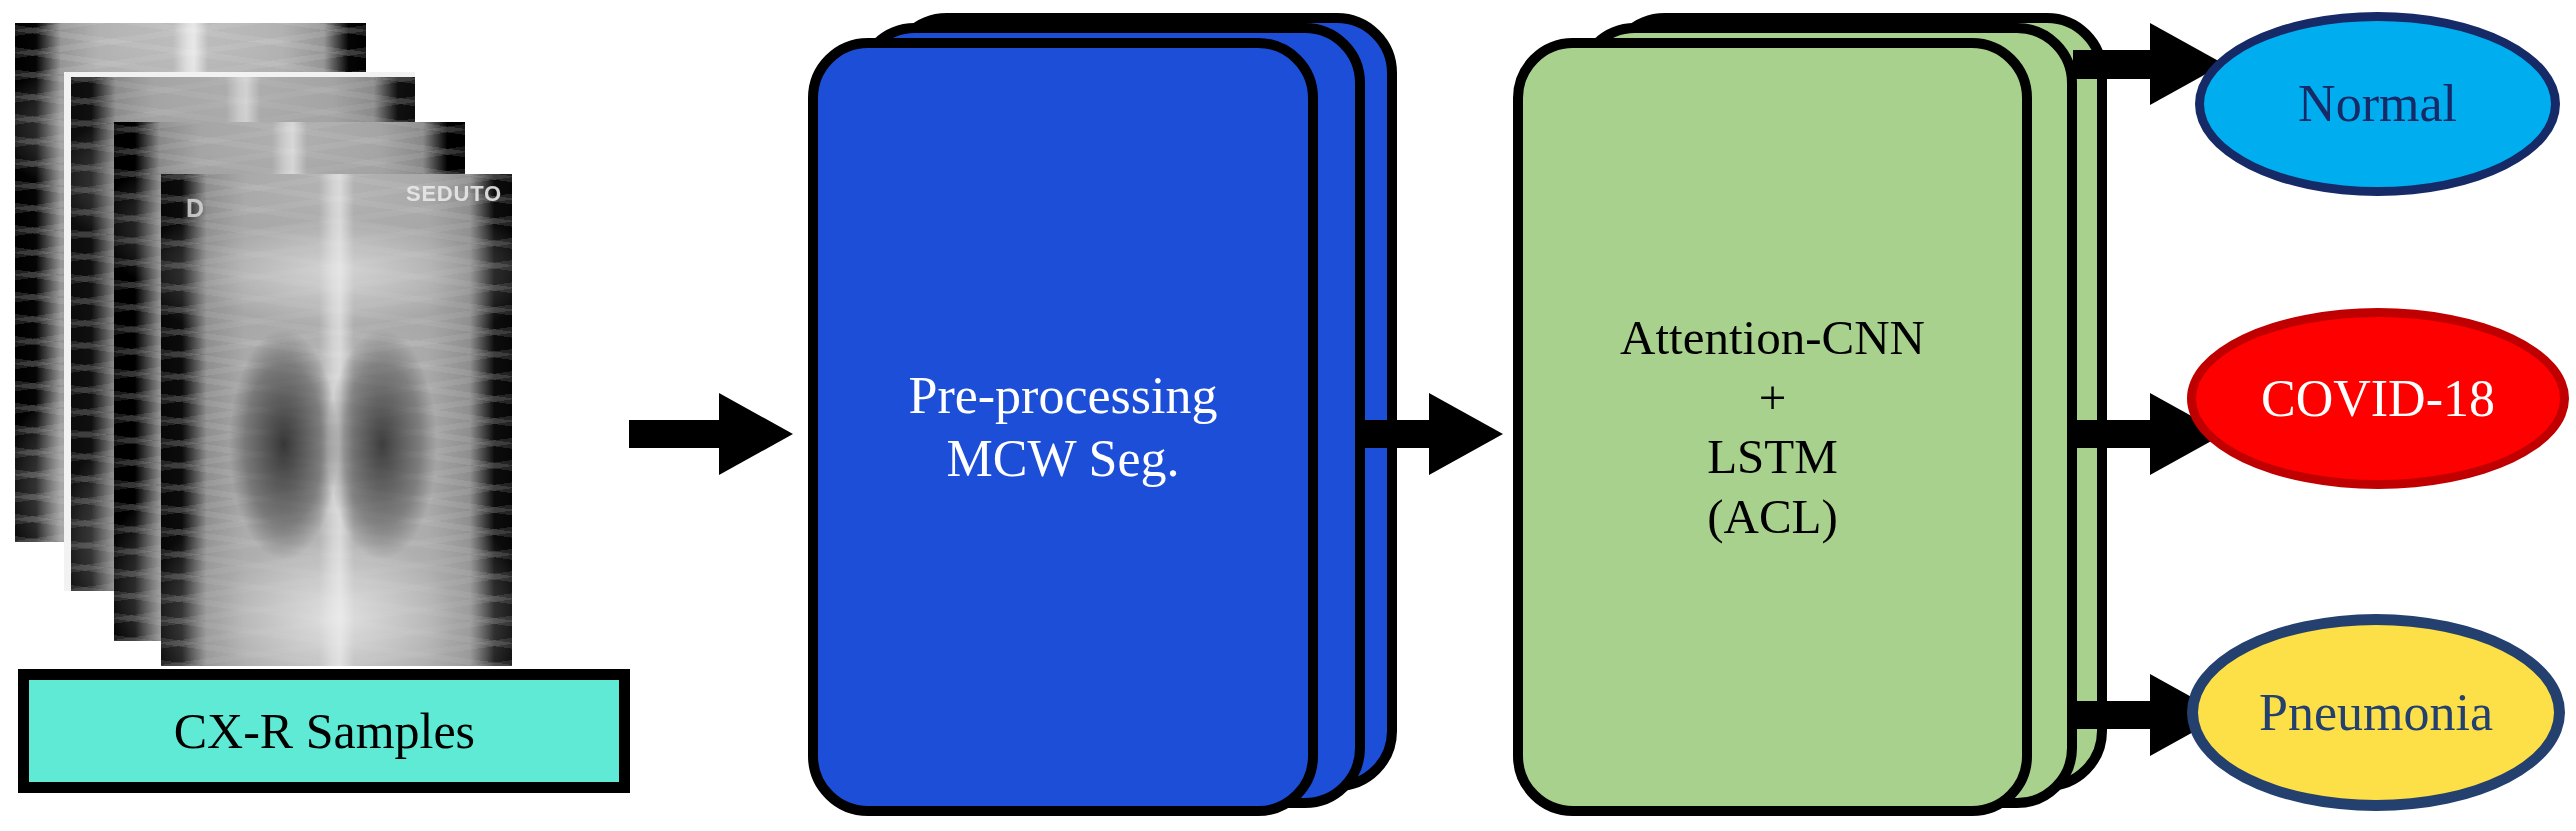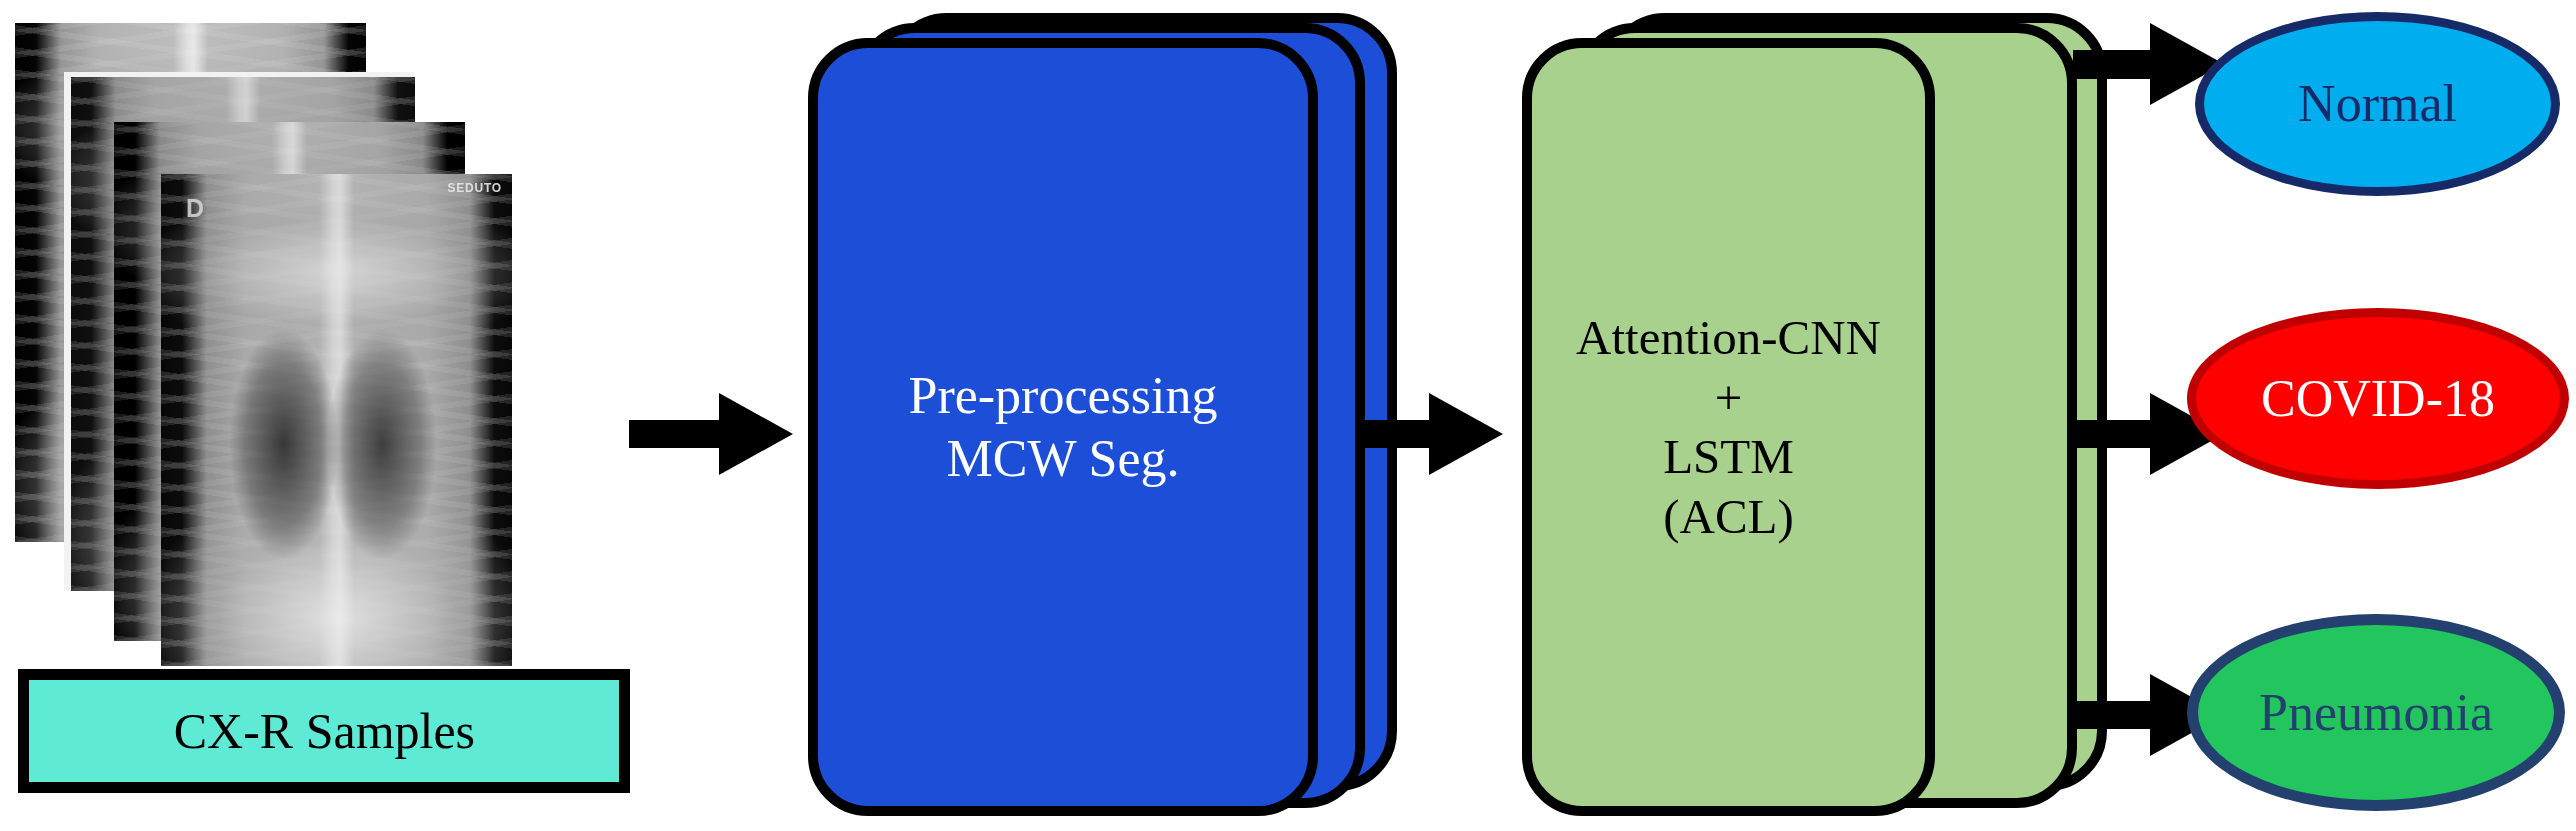--- a/index.html
+++ b/index.html
@@ -32,21 +32,21 @@
       
       linear-gradient(90deg, #070707 0%, #0c0c0c 6%, #8e8e8e 13%, #a9a9a9 24%, #b4b4b4 50%, #a9a9a9 76%, #8e8e8e 88%, #0c0c0c 95%, #070707 100%),
       #111;
   }
   .film.v2{filter:contrast(1.06) brightness(1.04);}
   .film.v3{filter:contrast(.96) brightness(.98);}
   .film.v4{filter:contrast(1.10) brightness(.95);}
 
   .seduto{position:absolute;right:10px;top:6.7px;color:#e9e9e9;
           font-family:"Liberation Sans","DejaVu Sans",sans-serif;
-          font-size:12px;letter-spacing:0.8px;font-weight:700;opacity:.9;margin-left:43px;}
+          font-size:22px;letter-spacing:0.8px;font-weight:700;opacity:.9;margin-left:43px;}
   .marker-d{position:absolute;left:25px;top:20px;color:#d8d8d8;
           font-family:"Liberation Sans","DejaVu Sans",sans-serif;
           font-size:25px;font-weight:700;opacity:.85;}
 
   
   #cxr-label{position:absolute;left:18.4px;top:669px;width:612px;height:124px;
              background:#5eead4;border:11px solid #000;box-sizing:border-box;
              display:flex;align-items:center;justify-content:center;}
   #cxr-label .txt{font-size:50px;color:#000;white-space:nowrap;}
 
@@ -60,21 +60,21 @@
   #preproc .layer{background:#1d4ed8;}
   #preproc .l3{left:94px;top:0px;  width:510px;height:778px;}
   #preproc .l2{left:62px; top:10px; width:510px;height:785px;}
   #preproc .front{left:15px;top:25px;width:510px;height:778px;}
   #preproc .label{color:#ffffff;font-size:52px;}
 
   #acl{left:1498px;top:13.4px;width:636px;height:803px;}
   #acl .layer{background:#a8d18d;}
   #acl .l3{left:107px;top:0px;  width:502px;height:778px;}
   #acl .l2{left:77px; top:10px; width:502px;height:785px;}
-  #acl .front{left:24px;top:25px;width:413px;height:778px;}
+  #acl .front{left:15px;top:25px;width:519px;height:778px;}
   #acl .label{color:#000000;font-size:49px;}
 
   
   .arrow{position:absolute;}
   .arrow .shaft{position:absolute;background:#000;}
   .arrow .head{position:absolute;width:0;height:0;border-style:solid;
                border-color:transparent transparent transparent #000;}
 
   #arrow-1{left:629px;top:393px;width:164px;height:80px;}
   #arrow-1 .shaft{left:0;top:27px;width:99px;height:28.4px;}
@@ -100,21 +100,21 @@
   .outnode{position:absolute;border-radius:50%;display:flex;
            align-items:center;justify-content:center;box-sizing:border-box;
            text-align:center;white-space:nowrap;}
   #out-normal{left:2195px;top:11.7px;width:365px;height:184px;
               background:#00aeef;border:9.2px solid #152a66;}
   #out-normal .t{color:#152a66;font-size:52px;font-family:Liberation Serif, serif;}
   #out-covid{left:2187px;top:308px;width:382px;height:181px;
              background:#ff0000;border:9.2px solid #c00000;}
   #out-covid .t{color:#ffffff;font-size:52px;}
   #out-pneu{left:2187px;top:614px;width:378px;height:197px;
-            background:#22c55e;border:11px solid #23406e;}
+            background:#fde047;border:11px solid #23406e;}
   #out-pneu .t{color:#23406e;font-size:52px;}
 </style>
 </head>
 <body>
 
 <div class="stage">
 
   <div id="xray-stack">
 
     <div class="xray" style="left:0px;top:0px;width:351px;height:519px;">

